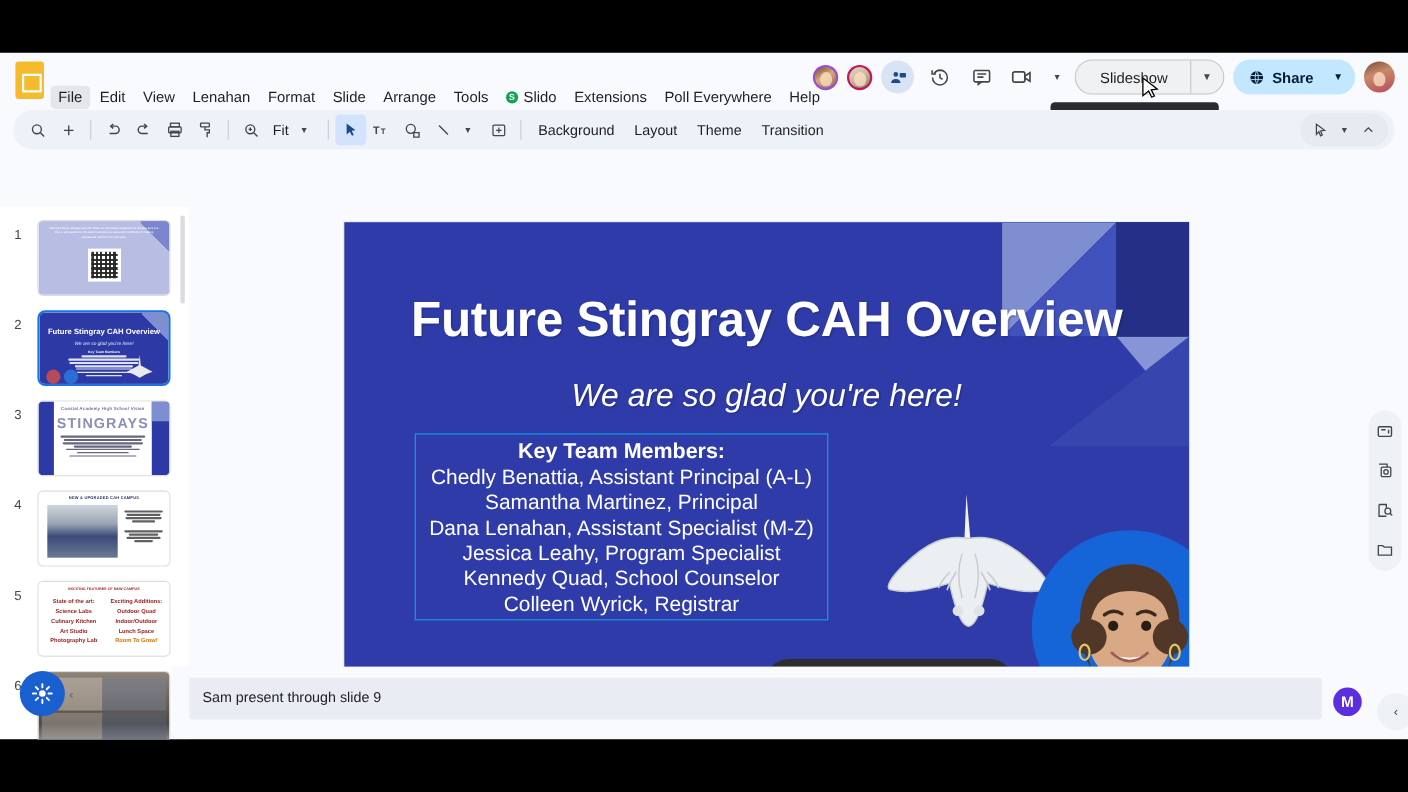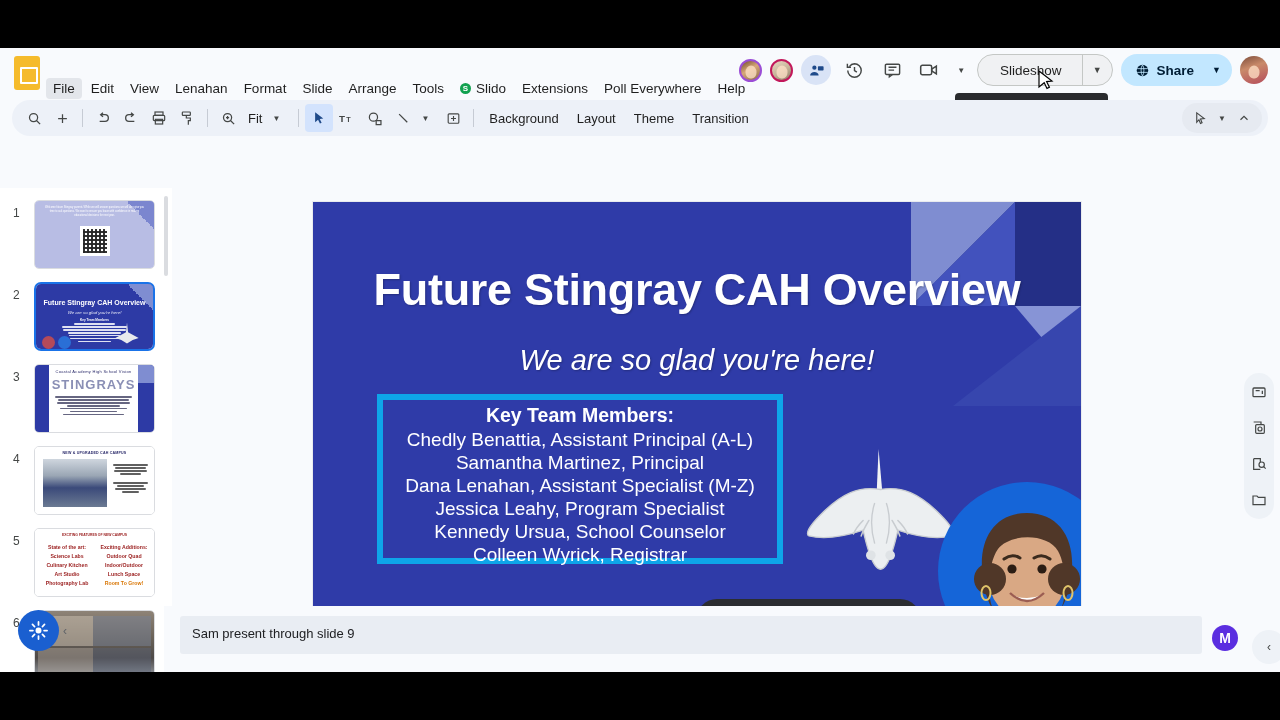--- a/index.html
+++ b/index.html
@@ -142,22 +142,22 @@
     position: absolute; left: 0; right: 0; top: 62px; text-align: center;
     font-size: 45px; font-weight: bold; color: #ffffff; letter-spacing: -.3px;
     text-shadow: 1px 1px 2px rgba(0,0,0,.25);
   }
   .slide-sub {
     position: absolute; left: 0; right: 0; top: 142px; text-align: center;
     font-size: 29px; font-style: italic; color: #ffffff;
     text-shadow: 1px 1px 2px rgba(0,0,0,.25);
   }
   .members-box {
-    position: absolute; left: 64px; top: 192px; width: 406px; height: 170px;
-    border: 6px solid #0ea5e9;
+    position: absolute; left: 64px; top: 192px; width: 376px; height: 170px;
+    border: 1px solid #0ea5e9;
   }
   .members-inner { position: absolute; left: -10px; right: -10px; top: 4px; text-align: center; }
   .m-head { font-size: 19.5px; font-weight: bold; color: #fff; margin-bottom: 2px; }
   .m-line { font-size: 19px; color: #fff; line-height: 1.21; white-space: nowrap; }
 
   .stingray { position: absolute; left: 490px; top: 245px; width: 155px; height: 145px; }
   .cam-circle {
     position: absolute; left: 625px; top: 280px; width: 178px; height: 178px; border-radius: 50%;
     background: #1565d8; overflow: hidden;
   }
@@ -170,21 +170,21 @@
   .rec-stop { width: 26px; height: 26px; border-radius: 7px; background: #3a3c41;
      display: flex; align-items: center; justify-content: center; }
   .rec-stop i { width: 11px; height: 11px; background: #a8aaad; border-radius: 1.5px; display: block; }
   .rec-ic { width: 30px; height: 26px; display: flex; align-items: center; justify-content: center; color: #dcdee0; }
   .rec-time { font-size: 13px; color: #fff; padding: 0 6px; }
   .rec-sep { width: 1px; height: 20px; background: #56585c; margin: 0 6px; }
   .drag-handle { position: absolute; left: 50%; transform: translateX(-50%); top: 453px; width: 36px; height: 3px;
     background: #b6bcc6; border-radius: 2px; }
 
   
-  .notes-pane { position: absolute; left: 164px; right: 0; bottom: 0; height: 66px; background: #f8fafd; }
+  .notes-pane { position: absolute; left: 156px; right: 0; bottom: 0; height: 66px; background: #f8fafd; }
   .notes-box { position: absolute; left: 16px; right: 78px; top: 10px; height: 38px; background: #e9edf3;
      border-radius: 3px; }
   .notes-text { position: absolute; left: 12px; top: 10px; font-size: 13px; color: #202124; }
 
   
   .right-rail {
     position: absolute; right: 6px; top: 185px; width: 30px; padding: 8px 0;
     background: #eef2f7; border-radius: 15px; display: flex; flex-direction: column;
     align-items: center; gap: 14px;
   }
@@ -514,21 +514,21 @@
           <div class="slide-title">Future Stingray CAH Overview</div>
           <div class="slide-sub">We are so glad you're here!</div>
 
           <div class="members-box">
             <div class="members-inner">
               <div class="m-head">Key Team Members:</div>
               <div class="m-line">Chedly Benattia, Assistant Principal (A-L)</div>
               <div class="m-line">Samantha Martinez, Principal</div>
               <div class="m-line">Dana Lenahan, Assistant Specialist (M-Z)</div>
               <div class="m-line">Jessica Leahy, Program Specialist</div>
-              <div class="m-line">Kennedy Ursua, School Counselor</div>
+              <div class="m-line">Kennedy Quad, School Counselor</div>
               <div class="m-line">Colleen Wyrick, Registrar</div>
             </div>
           </div>
 
           <svg class="stingray" viewBox="0 0 160 150">
             <path d="M78 2 L82 48 L80 70 L76 48 Z" fill="#f1f3f4"></path>
             <path d="M80 44 C58 40 40 48 18 70 C6 82 2 90 6 92 C22 96 44 92 62 86
                      C66 104 70 116 74 122 C78 128 82 128 86 122 C90 116 94 104 98 86
                      C116 92 138 96 154 92 C158 90 154 82 142 70 C120 48 102 40 80 44 Z" fill="#eceff1" stroke="#c8ccd0" stroke-width="1.4"></path>
             <path d="M62 76 C58 80 54 85 52 90 M68 76 C65 81 62 86 60 92 M98 76 C102 80 106 85 108 90 M92 76 C95 81 98 86 100 92" stroke="#c8ccd0" stroke-width="1.6" fill="none" stroke-linecap="round"></path>

